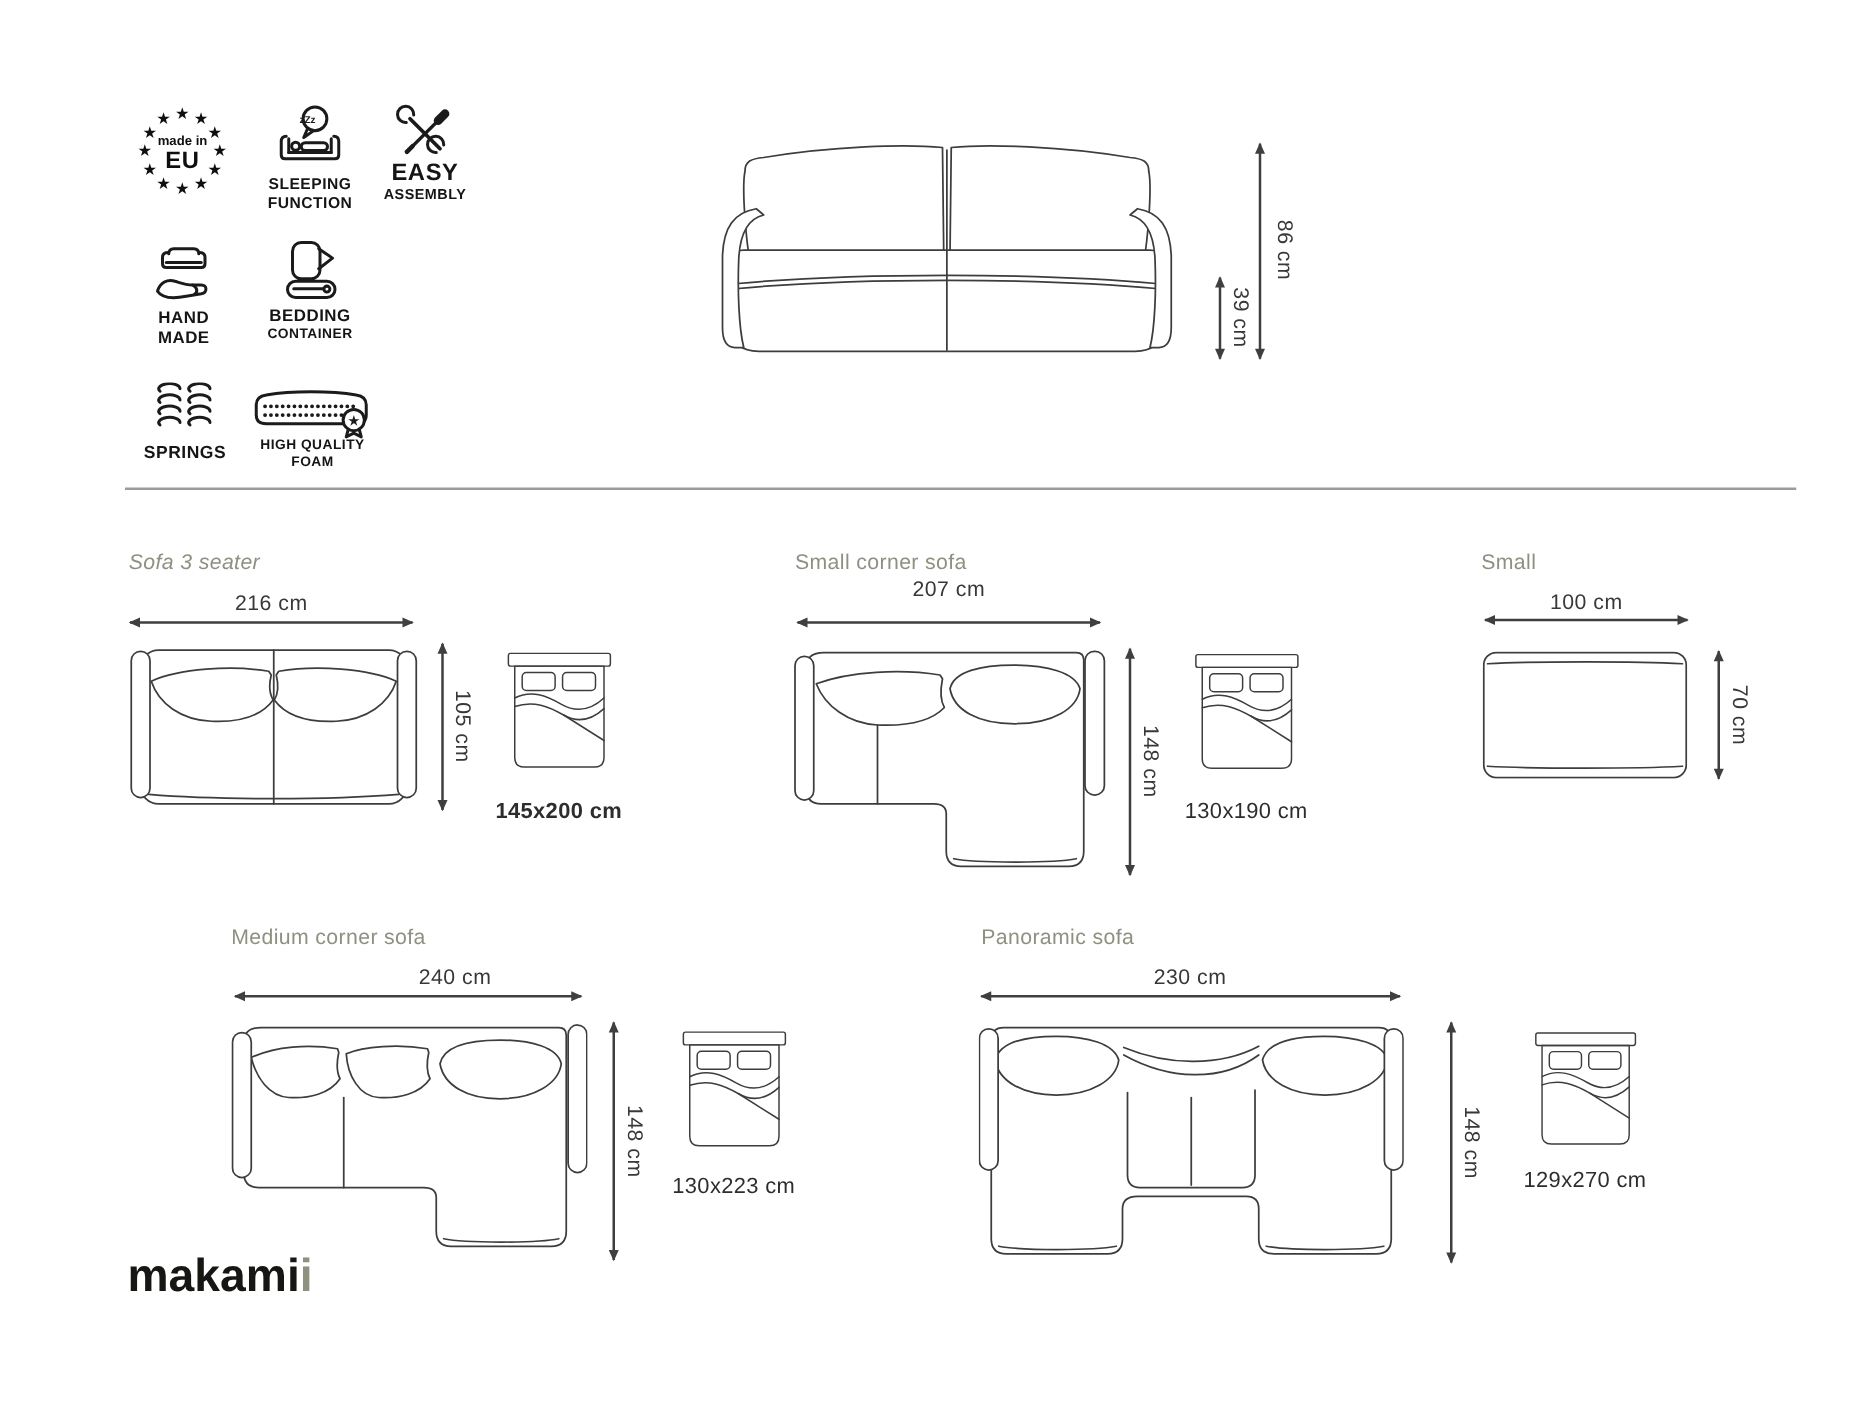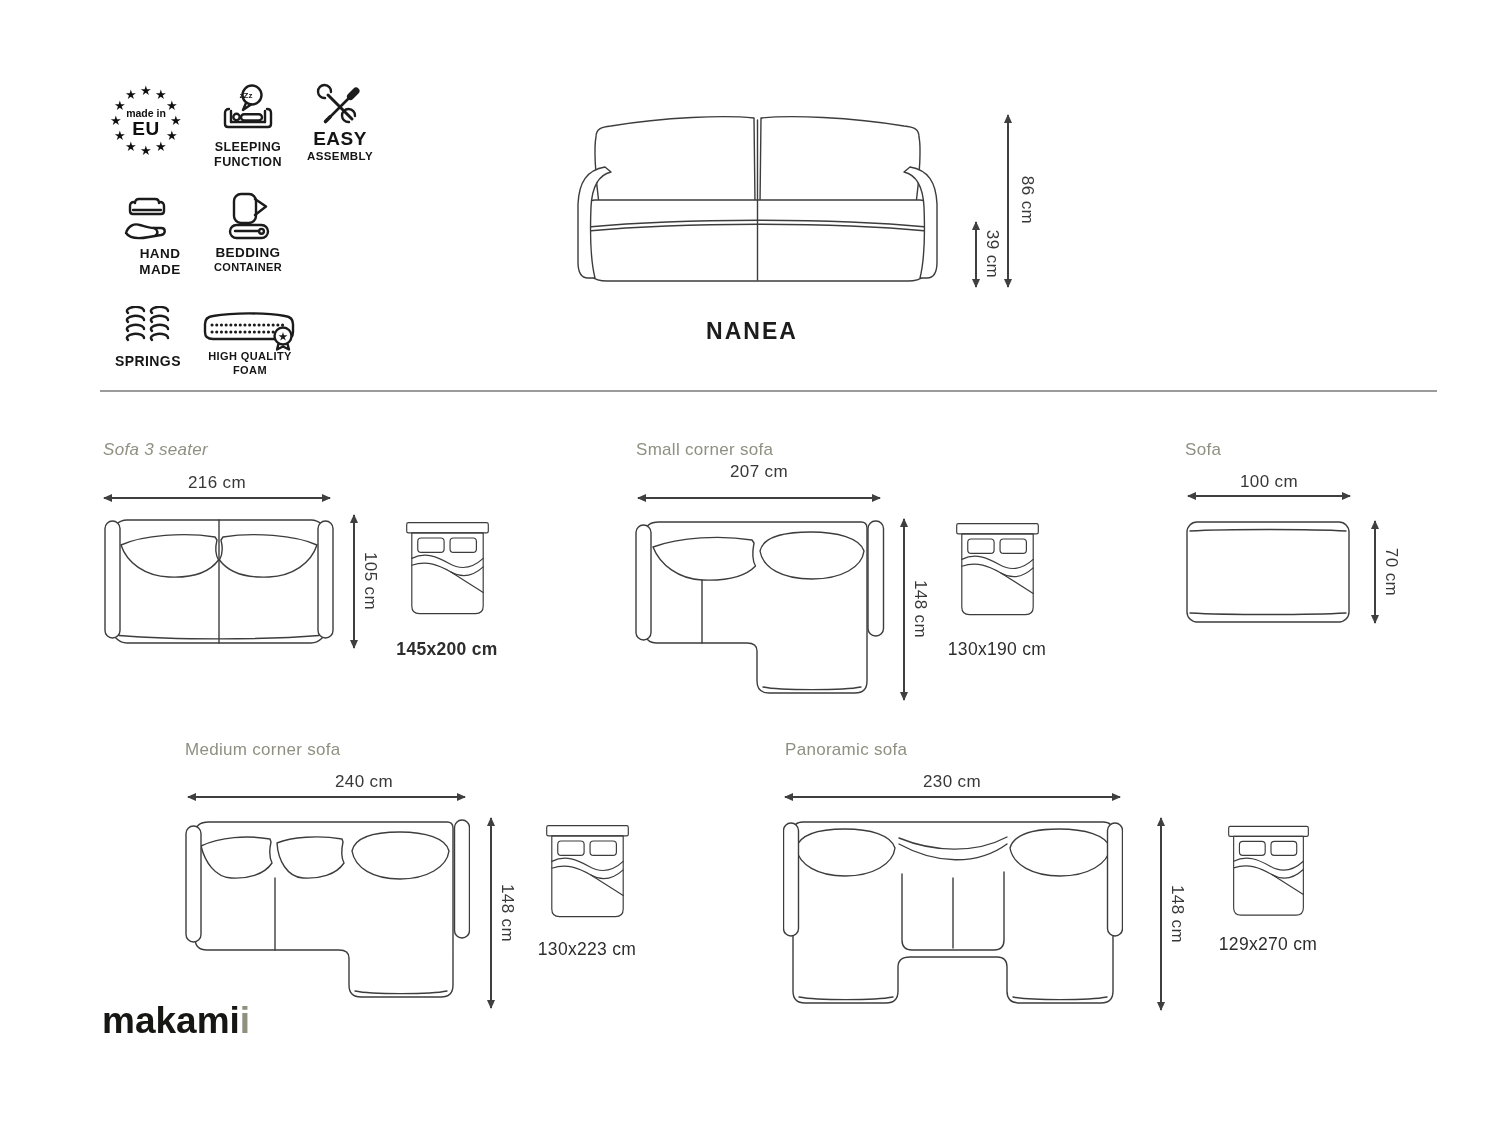--- a/index.html
+++ b/index.html
@@ -99,21 +99,21 @@
     <span style="display:block;">ASSEMBLY</span>
   </div>
 
   <svg class="icon-art abs" style="left:121px;top:190px;" width="52" height="54" viewBox="0 0 52 54">
     <path d="M14,13 Q14,9 18,9 L34,9 Q38,9 38,13"></path>
     <path d="M13,12 Q9,12 9,16 L9,21 Q9,24 12,24 L40,24 Q43,24 43,21 L43,16 Q43,12 39,12"></path>
     <line x1="12" y1="20" x2="40" y2="20"></line>
     <path d="M5,43 C7,36 13,33 19,35 C24,36.5 28,38 33,38 L40,38 C45,38 45,44 40,45 L28,47 C18,49 9,49 5,43 Z"></path>
     <path d="M33,38 C37,40 37.5,43.5 34.5,45.5"></path>
   </svg>
-  <div class="badge-label" style="left:120px;top:246px;width:80px;font-size:13.5px;">
+  <div class="badge-label" style="left:107px;top:246px;width:80px;font-size:13.5px;">
     <span style="display:block;">HAND</span>
     <span style="display:block;">MADE</span>
   </div>
 
   <svg class="icon-art abs" style="left:226px;top:190px;" width="46" height="54" viewBox="0 0 46 54">
     <rect x="8" y="4" width="22" height="29" rx="7"></rect>
     <path d="M29,9 L40,16.5 L29,25"></path>
     <rect x="4" y="35" width="38" height="13" rx="6.5"></rect>
     <line x1="9" y1="41" x2="33" y2="41"></line>
     <circle cx="35.5" cy="41.3" r="2.4"></circle>
@@ -166,21 +166,20 @@
 
     <path class="fillw" d="M40,55 C22,58 14,70 13,92 L13,150 C13,160 16,166 23,166 L30,166 C26,150 25,120 26,95 C27,75 33,63 46,60 Z"></path>
     <path class="fillw" d="M345,55 C363,58 371,70 372,92 L372,150 C372,160 369,166 362,166 L355,166 C359,150 360,120 359,95 C358,75 352,63 339,60 Z"></path>
   </svg>
 
   <div class="varrow" style="left:1007px;top:115px;height:172px;"></div>
   <div class="dim-label vlabel" style="left:1027px;top:200px;">86 cm</div>
   <div class="varrow" style="left:975px;top:222px;height:65px;"></div>
   <div class="dim-label vlabel" style="left:992px;top:254px;">39 cm</div>
 
-  <div class="product-title" style="left:602px;top:318px;width:300px;">NANEA</div>
 
   <div class="divider" style="left:100px;top:390px;width:1337px;"></div>
 
   <div class="sec-title" style="left:103px;top:440px;font-style:italic;">Sofa 3 seater</div>
   <div class="dim-label hlabel" style="left:217px;top:483px;">216 cm</div>
   <div class="harrow" style="left:104px;top:497px;width:226px;"></div>
   <svg class="art abs" style="left:103px;top:515px;" width="232" height="133" viewBox="0 0 232 133">
     <rect x="9" y="5" width="214" height="123" rx="15"></rect>
     <path d="M16,120.5 C70,125 162,125 216,120.5"></path>
     <line x1="116" y1="5" x2="116" y2="128"></line>
@@ -208,21 +207,21 @@
     <rect class="fillw" x="1" y="7" width="15" height="115" rx="7.5"></rect>
     <rect class="fillw" x="233" y="3" width="15.5" height="115" rx="7.5"></rect>
   </svg>
   <div class="varrow" style="left:903px;top:519px;height:181px;"></div>
   <div class="dim-label vlabel" style="left:920px;top:609px;">148 cm</div>
   <svg class="art abs" style="left:955px;top:518px;" width="85" height="110" viewBox="0 0 100 126">
     <use href="#bed-symbol"></use>
   </svg>
   <div class="bed-label" style="left:997px;top:649px;">130x190 cm</div>
 
-  <div class="sec-title" style="left:1185px;top:440px;">Sofa</div>
+  <div class="sec-title" style="left:1185px;top:440px;">Small</div>
   <div class="dim-label hlabel" style="left:1269px;top:482px;">100 cm</div>
   <div class="harrow" style="left:1188px;top:495px;width:162px;"></div>
   <svg class="art abs" style="left:1186px;top:521px;" width="164" height="102" viewBox="0 0 164 102">
     <rect x="1" y="1" width="162" height="100" rx="10"></rect>
     <path d="M4,10 C40,8 124,8 160,10"></path>
     <path d="M4,92 C40,94 124,94 160,92"></path>
   </svg>
   <div class="varrow" style="left:1374px;top:521px;height:102px;"></div>
   <div class="dim-label vlabel" style="left:1391px;top:572px;">70 cm</div>
 

